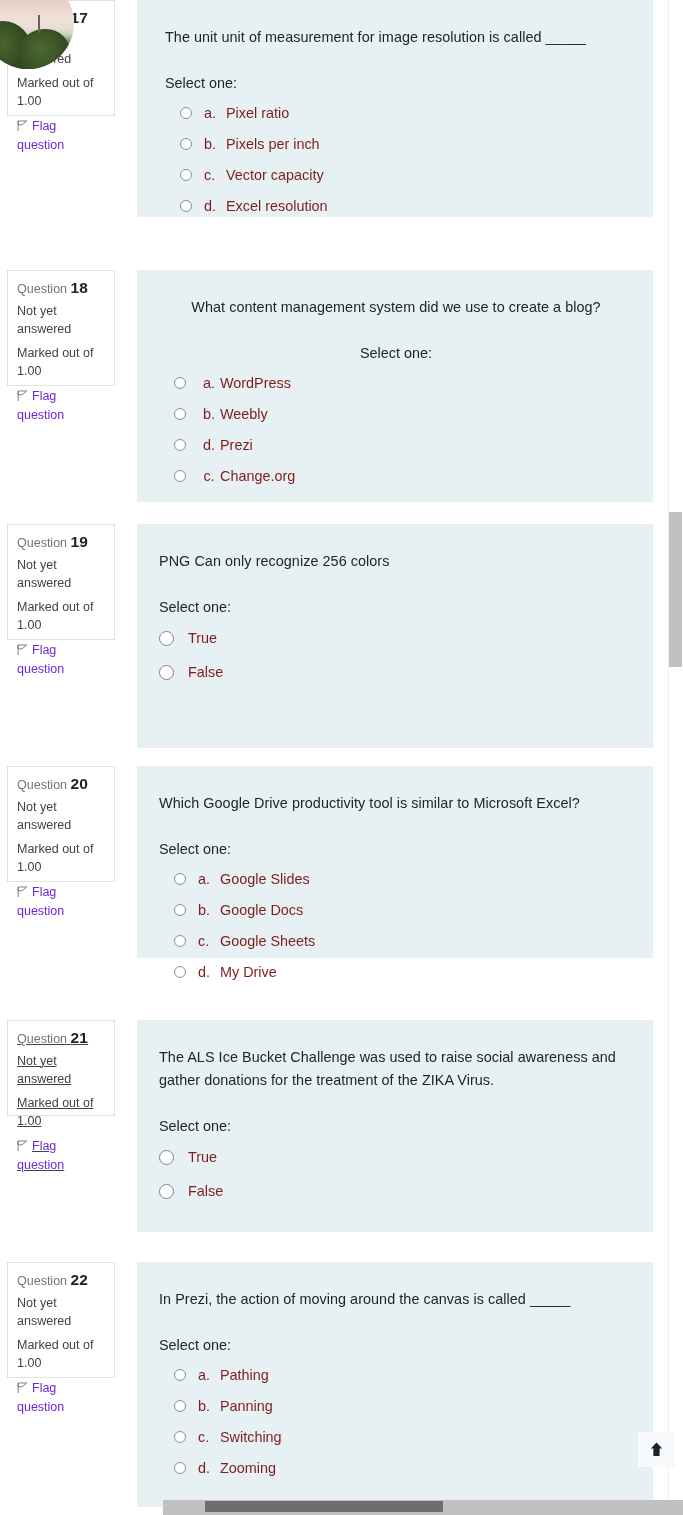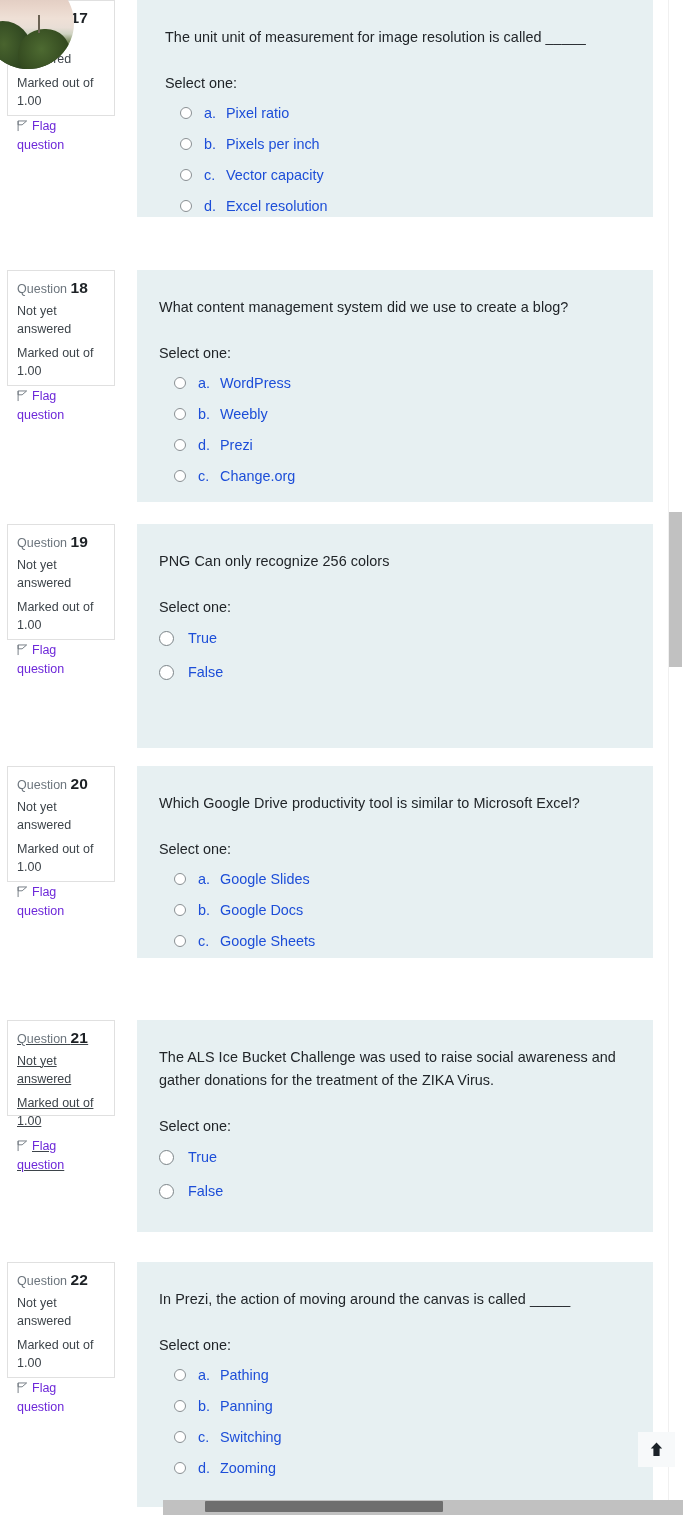--- a/index.html
+++ b/index.html
@@ -103,21 +103,21 @@
     margin-left: 15px;
   }
   .radio.big {
     width: 15px;
     height: 15px;
     margin-left: 0px;
     border-color: #7c8488;
   }
   .alabel {
     font-size: 14.4px;
-    color: #1d4ed8;
+    color: #7f1d1d;
     margin-left: 12px;
     white-space: nowrap;
   }
   .aletter {
     display: inline-block;
     width: 22px;
   }
   .answer.tf { height: 34px; }
   .answer.tf .alabel { margin-left: 14px; }
 
@@ -258,21 +258,21 @@
       <div class="qblock" style="top: 270px;">
         <div class="qinfo" style="height: 116px;">
           <div class="qnum-row"><span>Question</span> <span class="num">18</span></div>
           <div class="qstate">Not yet answered</div>
           <div class="qmarks">Marked out of 1.00</div>
           <div class="qflag"><svg viewBox="0 0 12 13" class="flag-icon">
               <path d="M1.2 1 L1.2 12" stroke="#6c757d" stroke-width="1" fill="none"></path>
               <path d="M1.2 1 L10.5 1 L5.6 5.2 L1.2 5.2 Z" stroke="#6c757d" stroke-width="1" fill="none"></path>
             </svg><span>Flag question</span></div>
         </div>
-        <div class="qcontent" style="height: 232px;">
+        <div class="qcontent" style="height: 232px; text-align: center;">
           <p class="qtext">What content management system did we use to create a blog?</p>
           <div class="select-one">Select one:</div>
           <ul class="answers">
             <li class="answer">
               <span class="radio"></span>
               <span class="alabel"><span class="aletter">a.</span><span>WordPress</span></span>
             </li>
             <li class="answer">
               <span class="radio"></span>
               <span class="alabel"><span class="aletter">b.</span><span>Weebly</span></span>
@@ -331,20 +331,24 @@
               <span class="radio"></span>
               <span class="alabel"><span class="aletter">a.</span><span>Google Slides</span></span>
             </li>
             <li class="answer">
               <span class="radio"></span>
               <span class="alabel"><span class="aletter">b.</span><span>Google Docs</span></span>
             </li>
             <li class="answer">
               <span class="radio"></span>
               <span class="alabel"><span class="aletter">c.</span><span>Google Sheets</span></span>
+            </li>
+            <li class="answer">
+              <span class="radio"></span>
+              <span class="alabel"><span class="aletter">d.</span><span>My Drive</span></span>
             </li>
           </ul>
         </div>
       </div>
       <div class="qblock" style="top: 1020px;">
         <div class="qinfo" style="height: 96px; text-decoration: underline;">
           <div class="qnum-row"><span>Question</span> <span class="num">21</span></div>
           <div class="qstate">Not yet answered</div>
           <div class="qmarks">Marked out of 1.00</div>
           <div class="qflag"><svg viewBox="0 0 12 13" class="flag-icon">

